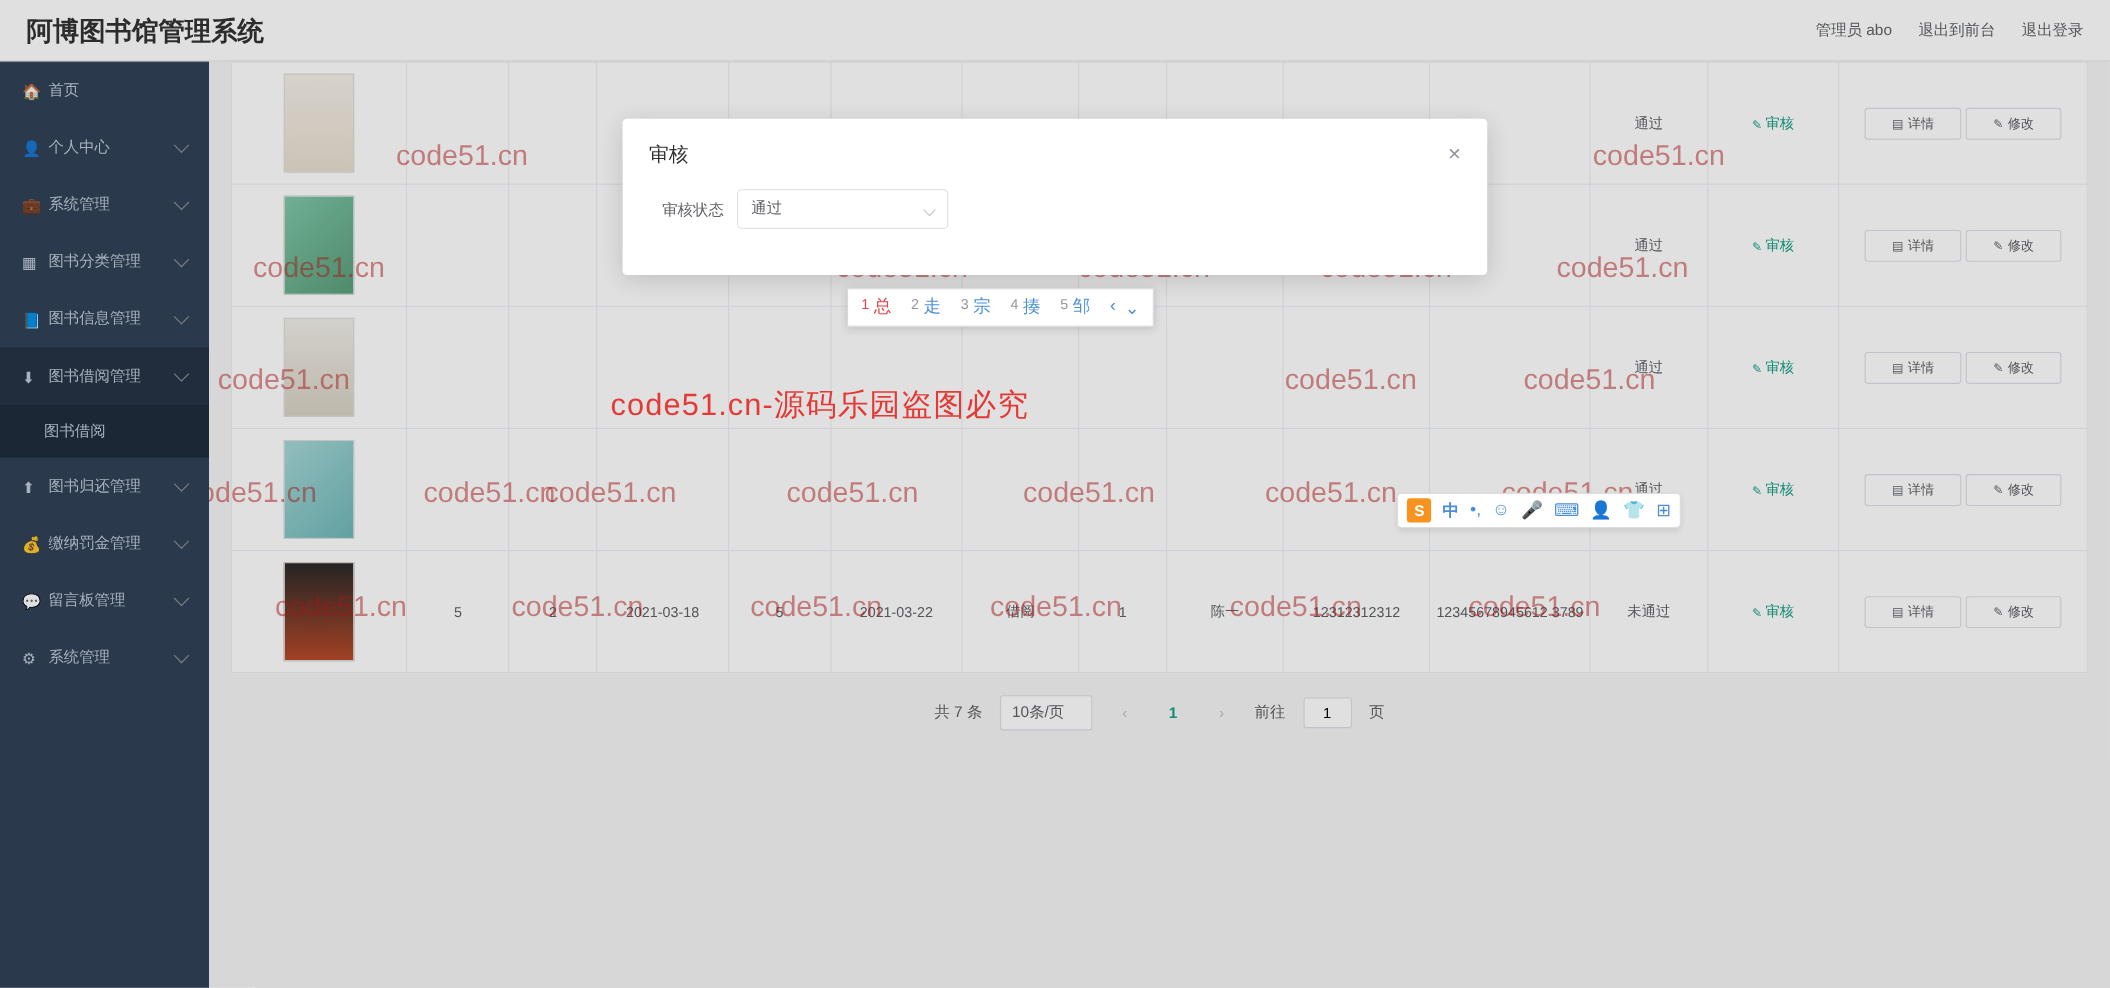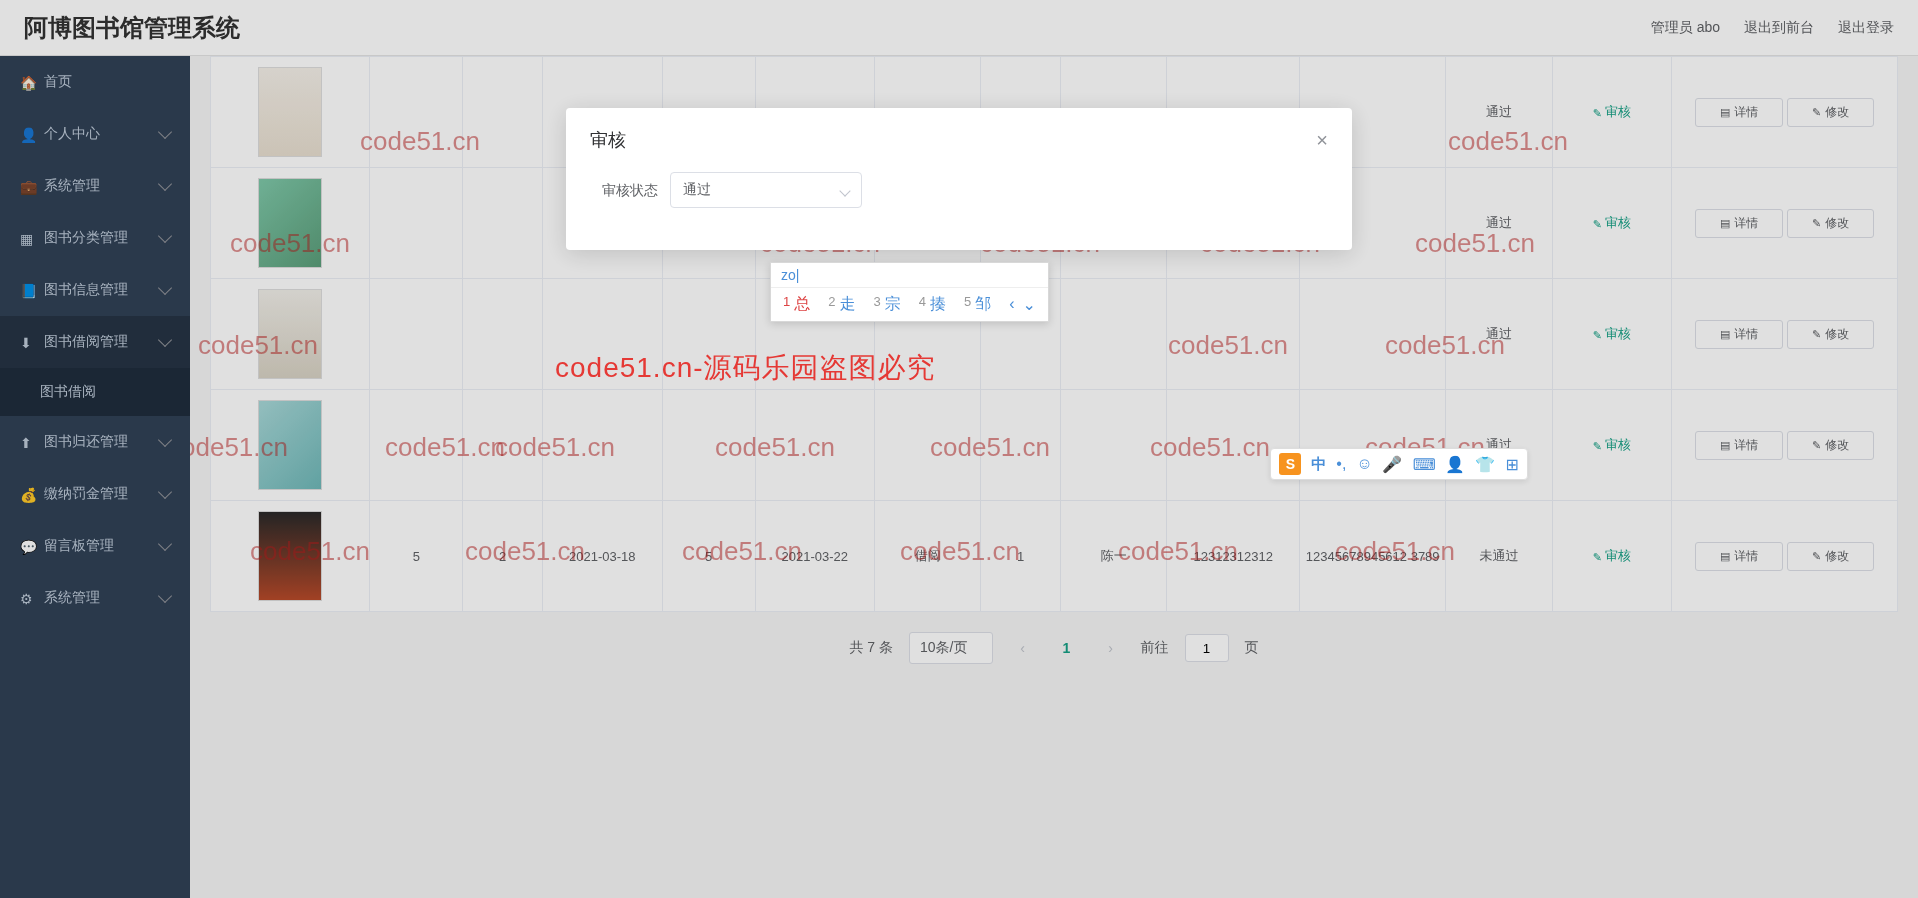--- a/index.html
+++ b/index.html
@@ -335,21 +335,20 @@
       <div class="form-select">
           <span>通过</span>
         </div>
     </div>
   </div>
 </div>
 
 <div class="watermark-red" style="top:349px;left:555px">code51.cn-源码乐园盗图必究</div>
 
 <div class="ime">
-  <div class="ime-input"><span>zo</span>|</div>
   <div class="ime-cands">
     <span class="ime-cand sel">
         <span class="num">1</span>
         <span class="ch">总</span>
       </span>
     <span class="ime-cand">
         <span class="num">2</span>
         <span class="ch">走</span>
       </span>
     <span class="ime-cand">

